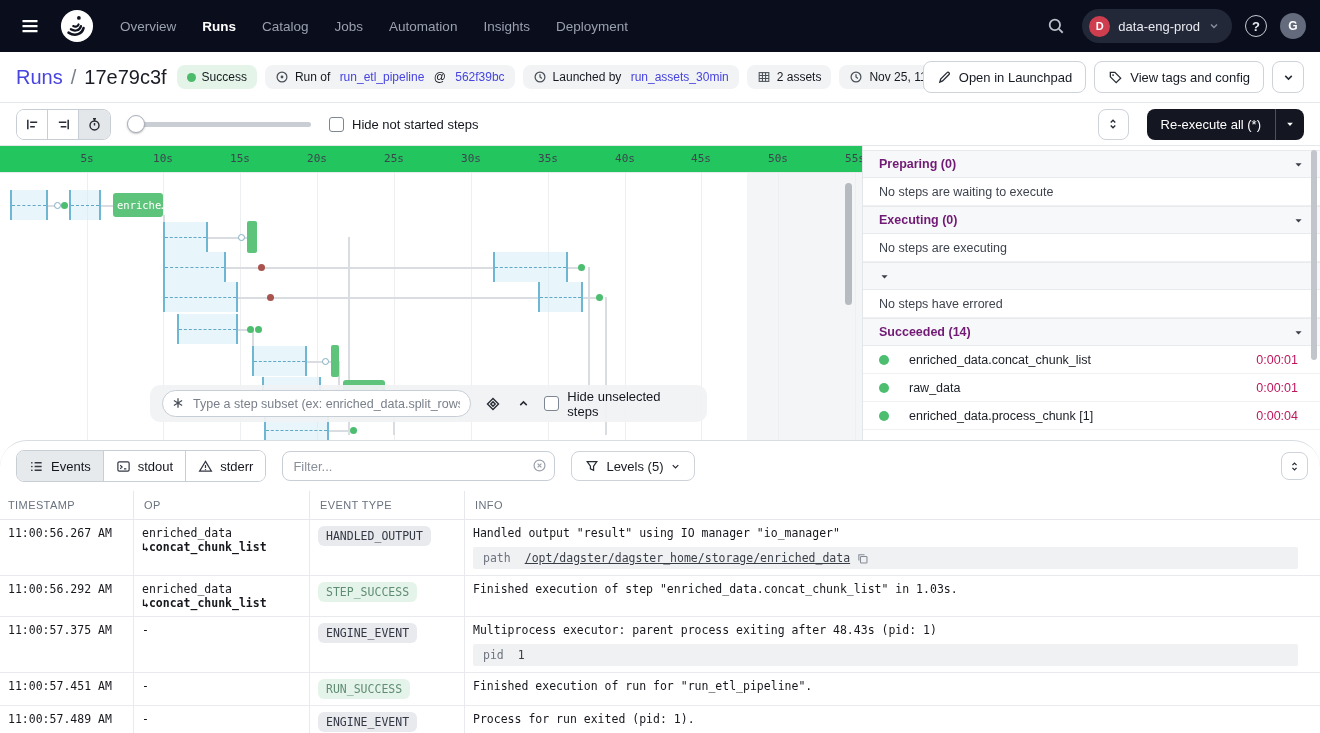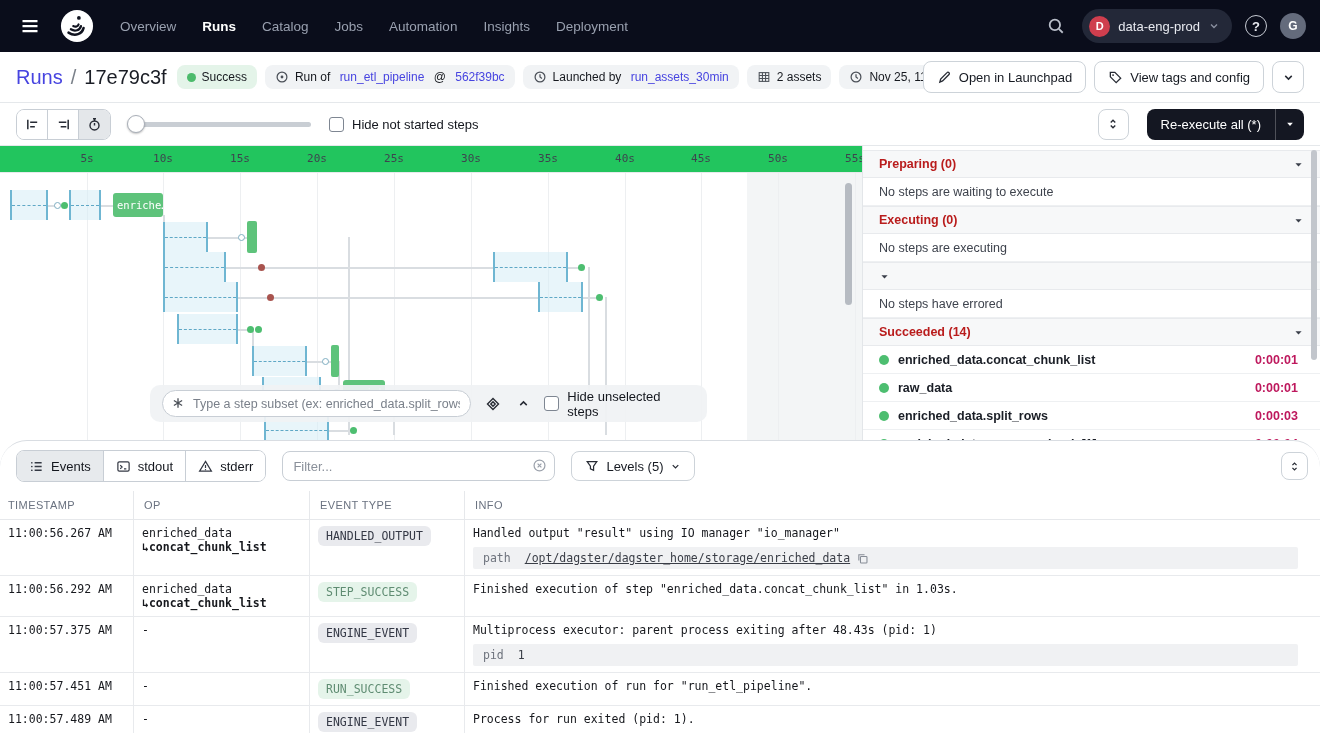--- a/index.html
+++ b/index.html
@@ -93,25 +93,25 @@
   .subset-wrap { position:relative; width:310px; }
   .subset-wrap .ico { position:absolute; left:9px; top:6px; color:#4b5058; }
   .subset-input { width:100%; height:27px; border:1px solid #c8ced5; border-radius:14px; padding:0 10px 0 30px;
     font-size:12.5px; color:#14171e; background:#fff; outline:none; }
   .subset-input::placeholder { color:#7a808a; }
   .mini-iconbtn { background:none; border:none; color:#272b34; cursor:pointer; padding:2px; }
 
   .steps-panel { width:458px; border-left:1px solid #e3e6e9; position:relative; overflow:hidden; padding-top:4px; background:#fff; }
   .sec-head { height:28px; background:#f7f8f9; border-top:1px solid #e8eaed; border-bottom:1px solid #e8eaed;
     display:flex; align-items:center; padding:0 16px; cursor:pointer; }
-  .sec-head .t { font-size:12.5px; font-weight:bold; color:#b91c1c; flex:1; }
+  .sec-head .t { font-size:12.5px; font-weight:bold; color:#701a75; flex:1; }
   .sec-head .ico { color:#3a3f4a; }
   .panel-row { height:28px; display:flex; align-items:center; padding:0 22px 0 16px; font-size:12.5px;
     border-bottom:1px solid #eef0f2; color:#3e434d; }
-  .panel-row.step { color:#1a1e26; cursor:pointer; gap:9px;font-weight:bold; }
+  .panel-row.step { color:#1a1e26; cursor:pointer; gap:20px; }
   .panel-row.step .sdot { width:10px; height:10px; border-radius:50%; background:#4dbe70; }
   .panel-row.step .nm { flex:1; }
   .panel-row.step .dur { color:#be185d; }
   .panel-scroll { position:absolute; right:3px; top:4px; width:6px; height:210px; border-radius:3px; background:#c2c6cc; cursor:pointer; }
 
   
   .log { height:293px; border-top:1px solid #d9dde2; display:flex; flex-direction:column;border-radius:27px; }
   .log-toolbar { height:50px; display:flex; align-items:center; padding:0 12px 0 16px; gap:16px; }
   .tabgroup { display:inline-flex; border:1px solid #c8ced5; border-radius:8px; overflow:hidden; }
   .tabgroup button { display:flex; align-items:center; gap:7px; height:30px; padding:0 12px; background:#fff;
@@ -473,25 +473,20 @@
             <span class="nm">enriched_data.concat_chunk_list</span>
             <span class="dur">0:00:01</span>
           </div>
           <div class="panel-row step">
             <span class="sdot"></span>
             <span class="nm">raw_data</span>
             <span class="dur">0:00:01</span>
           </div>
           <div class="panel-row step">
             <span class="sdot"></span>
-            <span class="nm">enriched_data.split_rows</span>
-            <span class="dur">0:00:03</span>
-          </div>
-          <div class="panel-row step">
-            <span class="sdot"></span>
             <span class="nm">enriched_data.process_chunk [1]</span>
             <span class="dur">0:00:04</span>
           </div>
         </div>
       <div class="panel-scroll"></div>
     </aside>
   </section>
 
   <section class="log">
     <div class="log-toolbar">

